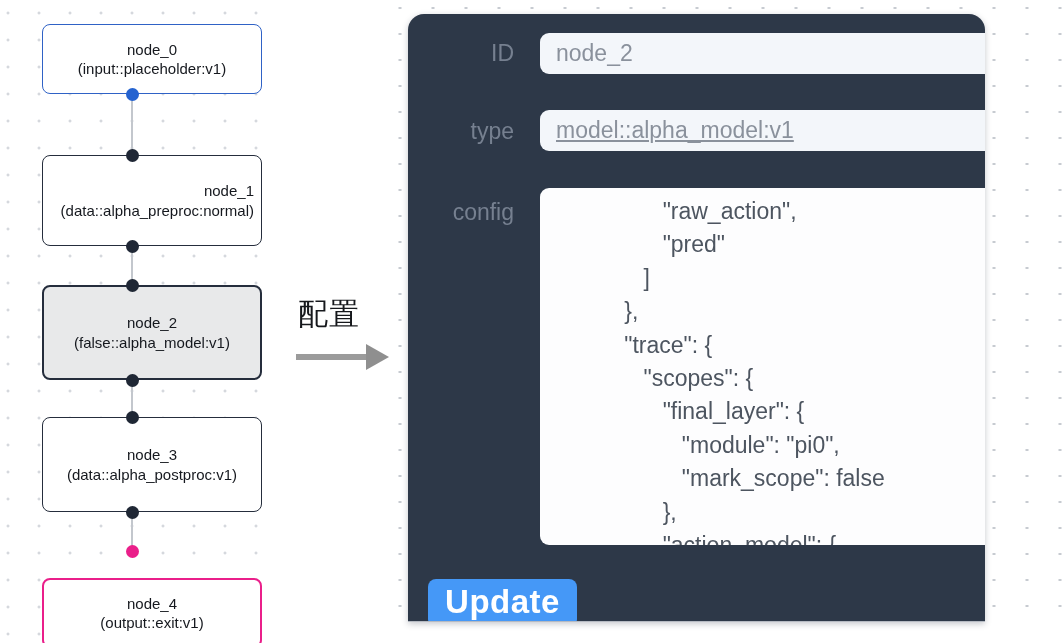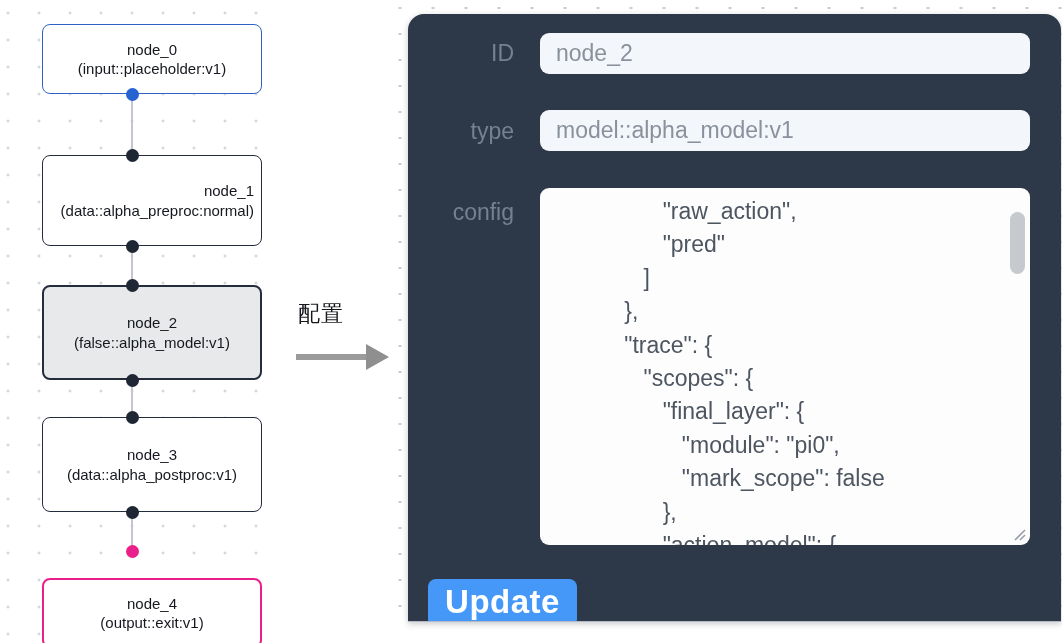--- a/index.html
+++ b/index.html
@@ -40,54 +40,54 @@
   .node-3{top:417px;height:95px;border:1.6px solid var(--node-default-border);}
   .node-4{top:578px;height:70px;border:2px solid var(--node-output-border);}
   .port{position:absolute;left:125.5px;width:13px;height:13px;border-radius:50%;z-index:3;}
   .port-dark{background:var(--port-dark);}
   .port-blue{background:#2563d0;}
   .port-pink{background:var(--node-output-border);}
 
   
   .transition{position:absolute;left:270px;top:297px;width:125px;z-index:4;}
   .transition-label{
-    margin-left:28px;font-size:22px;line-height:34px;color:#16181c;font-weight:500;
+    margin-left:28px;font-size:30px;line-height:34px;color:#16181c;font-weight:500;
     letter-spacing:1px;font-family:"Liberation Sans","DejaVu Sans",sans-serif;
   }
   .arrow-icon{display:flex;align-items:center;margin-left:26px;margin-top:13px;}
   .arrow-shaft{width:70px;height:6px;background:#9b9b9b;}
   .arrow-head{
     width:0;height:0;border-top:13px solid rgba(0,0,0,0);border-bottom:13px solid rgba(0,0,0,0);
     border-left:23px solid #8f8f8f;
   }
 
   
   .right-canvas{
     position:absolute;left:391px;top:0;width:671px;height:622px;background-color:#fff;
     background-image:radial-gradient(circle,#c7cbd1 1.2px,rgba(0,0,0,0) 1.4px);
     background-size:33px 26px;background-position:-7.5px -5px;
   }
   .panel{
-    position:absolute;left:17px;top:14px;width:653px;height:608px;
+    position:absolute;left:17px;top:14px;width:577px;height:608px;
     background:var(--panel-bg);border-radius:16px 16px 0 0;overflow:hidden;
     border-bottom:1px solid #b5bac2;box-shadow:0 2px 6px rgba(30,40,60,.25);
   }
   .field-label{
     position:absolute;left:20px;width:86px;text-align:right;
     color:#768090;font-size:23px;line-height:28px;
   }
   .lbl-id{top:25px;}
   .lbl-type{top:103px;}
   .lbl-config{top:184px;}
   .text-input{
     position:absolute;left:132px;width:490px;height:41px;background:#f3f6fa;border-radius:9px;
     color:#8a919c;font-size:23px;line-height:41px;padding:0 16px;white-space:nowrap;overflow:hidden;
   }
   .input-id{top:19px;}
-  .input-type{top:96px;}
+  .input-type{top:96px;text-decoration:underline;}
   .config-box{
     position:absolute;left:132px;top:174px;width:490px;height:357px;
     background:#fdfdfe;border-radius:9px;overflow:hidden;
   }
   .config-box pre{
     margin:0;padding:7px 26px 8px 14px;
     font-family:"Liberation Sans","DejaVu Sans",sans-serif;
     font-size:23px;line-height:33.4px;color:#4d5560;white-space:pre;
   }
   .v-scroll-thumb{

